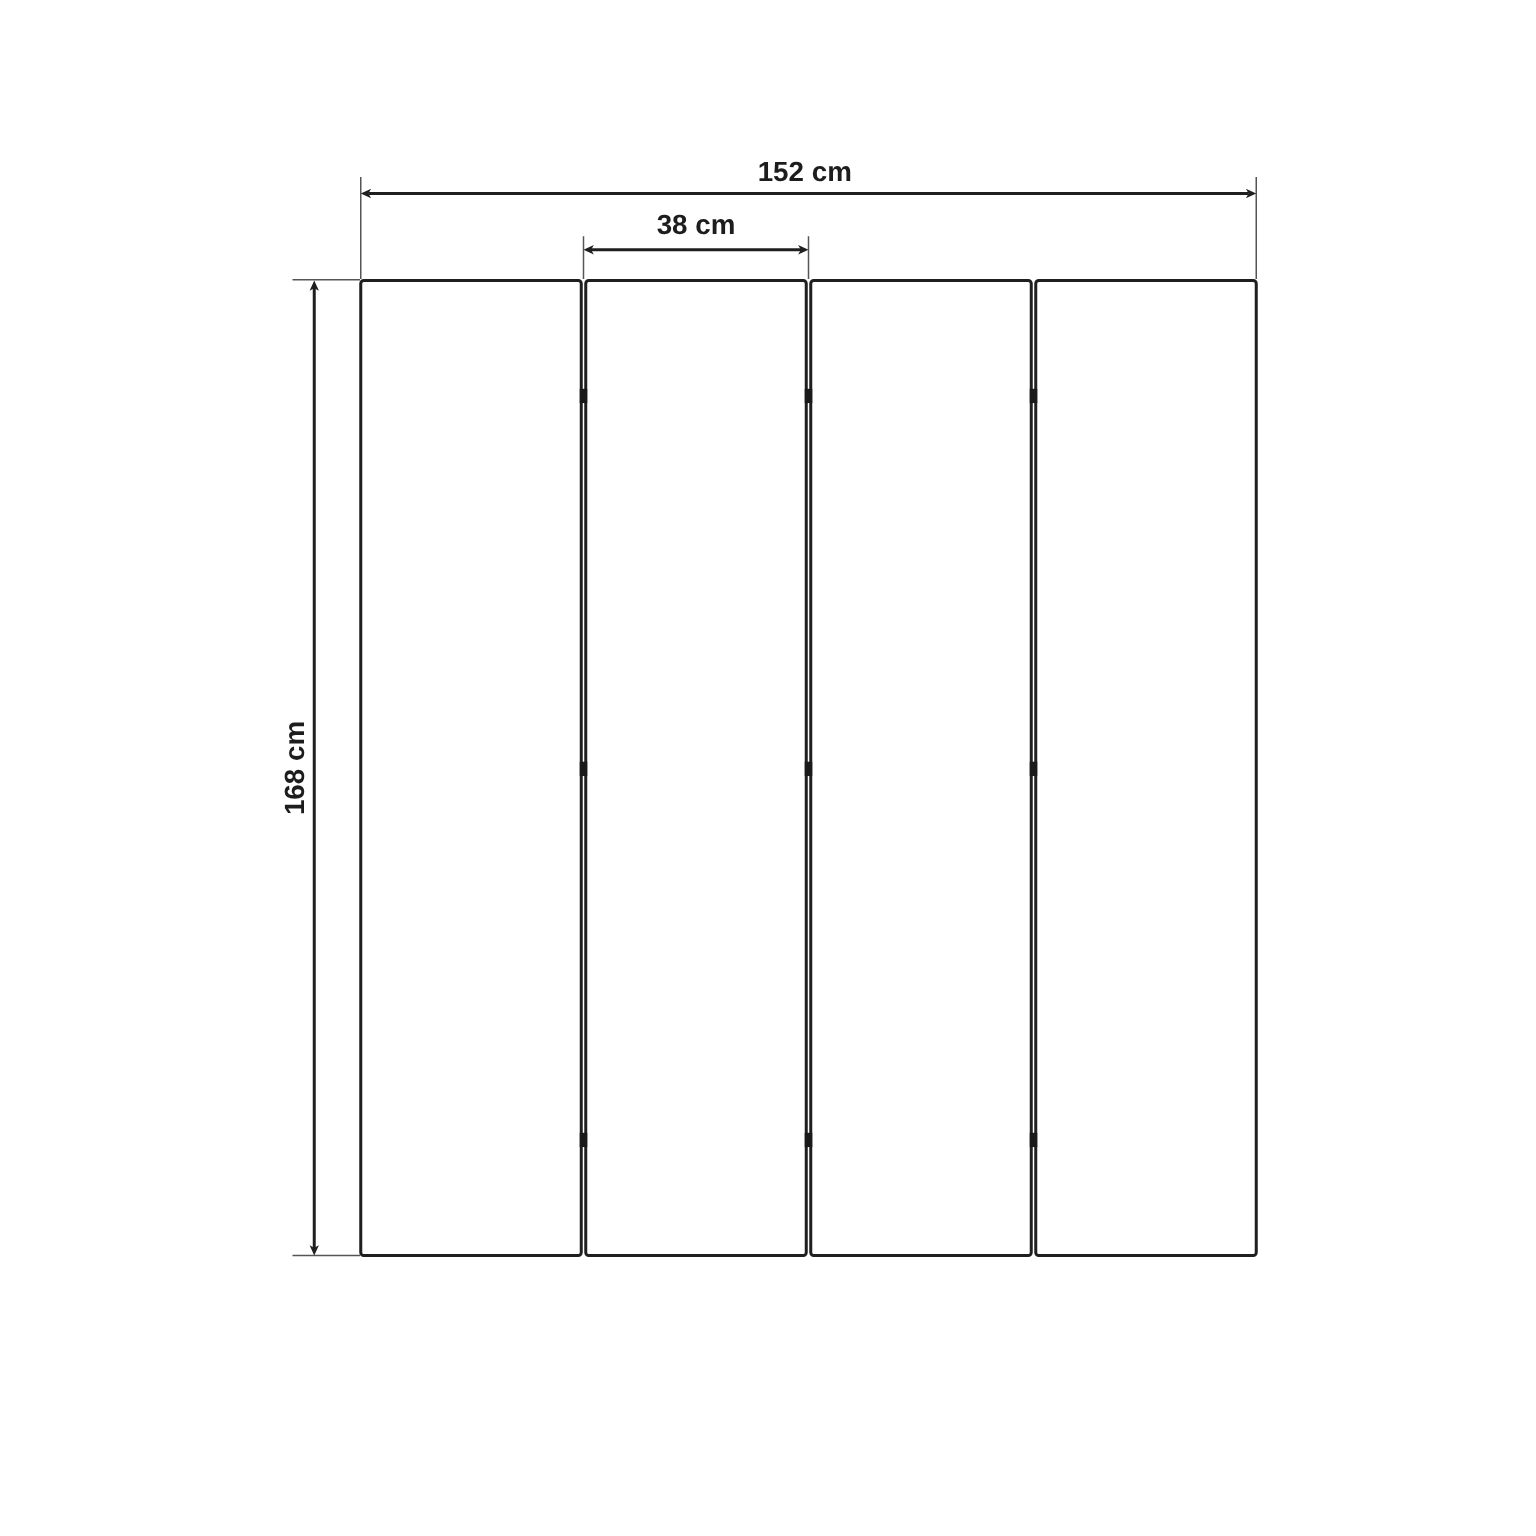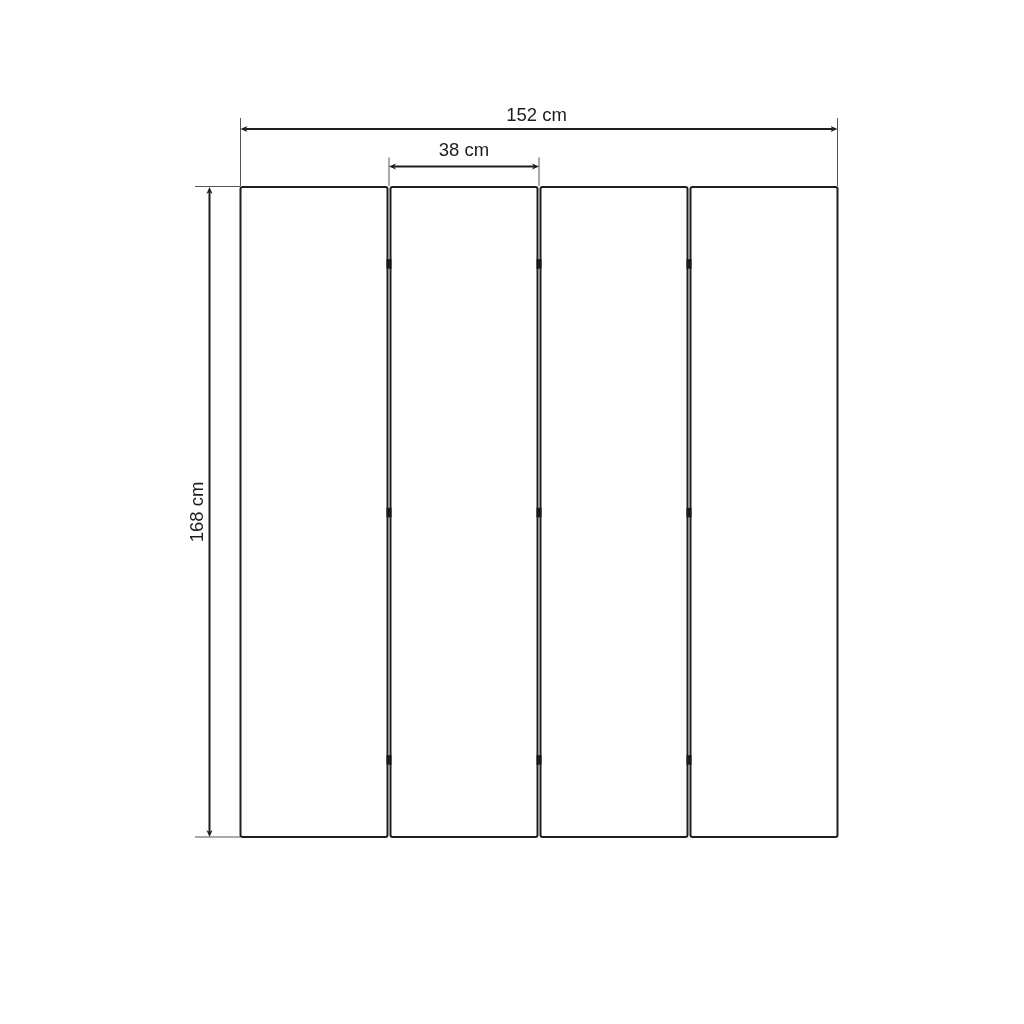--- a/index.html
+++ b/index.html
@@ -1,16 +1,16 @@
 <!DOCTYPE html>
 <html><head>
 <meta charset="utf-8">
 <style>
   html,body{margin:0;padding:0;background:#ffffff;}
-  .page{width:1024px;height:1024px;position:relative;background:#ffffff;overflow:hidden;}
+  .page{width:1024px;height:1024px;position:relative;background:#ffffff;overflow:hidden;font-weight:bold;}
   svg{display:block;}
   text{font-family:"Liberation Sans", sans-serif;fill:#1d1d1d;}
 </style>
 </head>
 <body>
 <div class="page">
 <svg width="1024" height="1024" viewBox="0 0 1024 1024">
 
   <rect x="0" y="0" width="1024" height="1024" fill="#ffffff"></rect>
 

